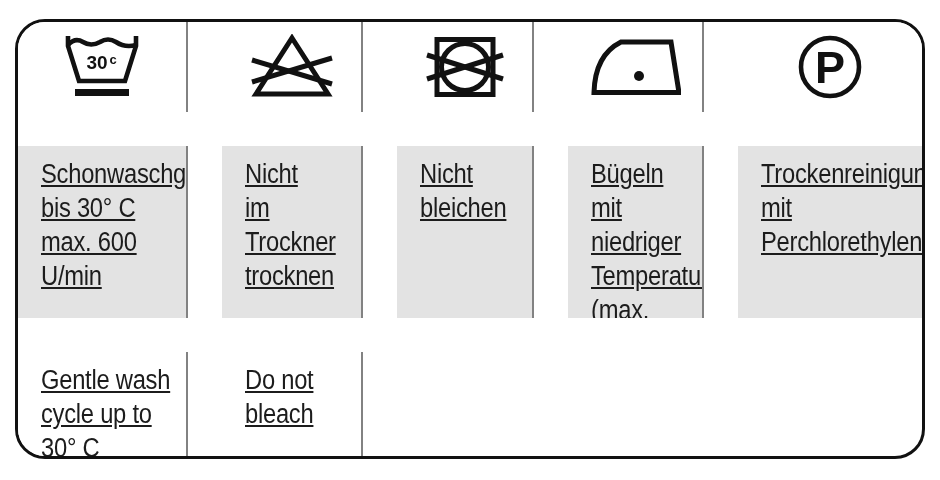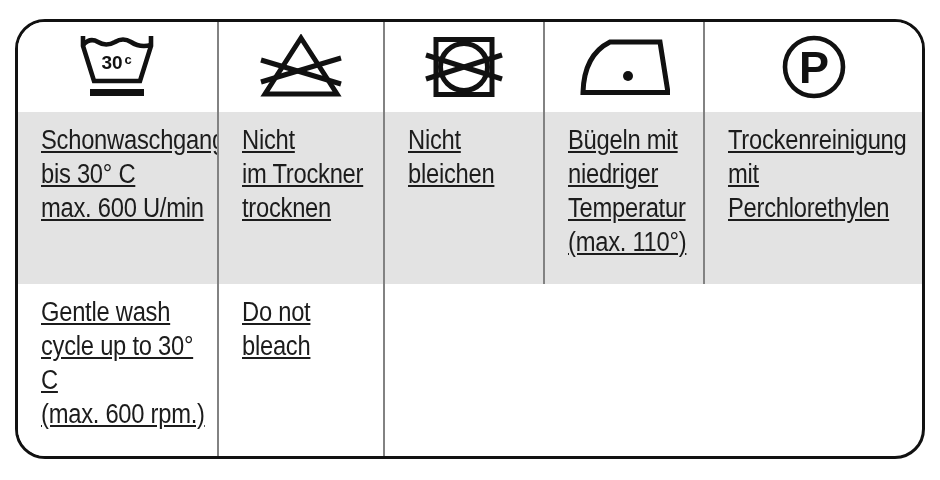--- a/index.html
+++ b/index.html
@@ -12,20 +12,21 @@
     position: absolute;
     left: 15px; top: 19px;
     width: 910px; height: 440px;
     border: 3px solid #111111;
     border-radius: 30px;
     overflow: hidden;
     background: #ffffff;
     display: grid;
     grid-template-columns: 202fr 167fr 162fr 161fr 218fr;
     grid-template-rows: 90px 172px 1fr;
+    gap: 34px;
   }
 
   .cell { border-right: 2px solid #828282; }
   .cell.last { border-right: none; }
 
   .sym {
     display: flex;
     align-items: center;
     justify-content: center;
     background: #ffffff;

